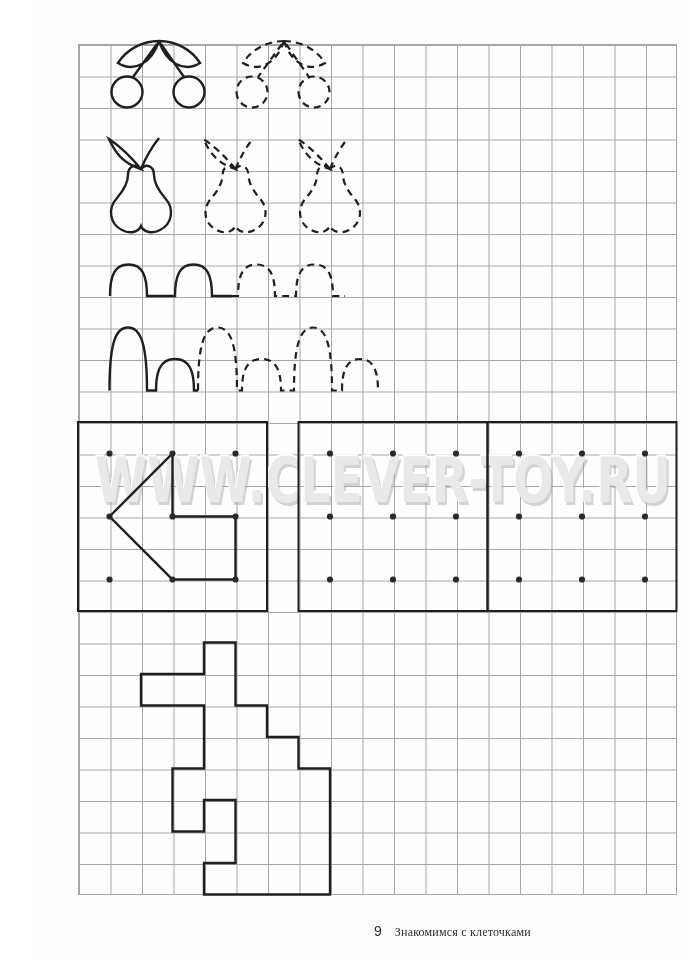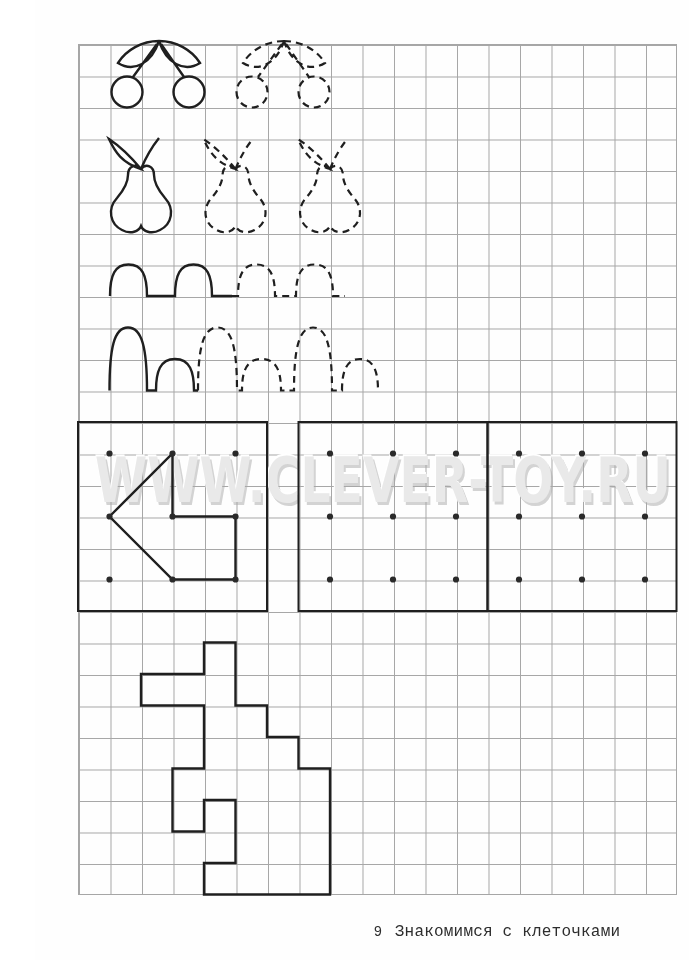--- a/index.html
+++ b/index.html
@@ -11,21 +11,21 @@
           linear-gradient(to right,#a6a6a6 1px,transparent 1px),
           linear-gradient(to bottom,#a6a6a6 1px,transparent 1px);
         background-size:31.5px 31.5px;}
   svg.art{position:absolute;left:0;top:0;}
   .wm{font-family:"DejaVu Sans",sans-serif;font-weight:bold;font-size:62px;}
   .wm-shadow{fill:#a9a9a9;opacity:.5;}
   .wm-hi{fill:#ffffff;}
   .wm-main{fill:#e9e9e9;}
   .caption{position:absolute;left:339px;top:923px;display:flex;align-items:baseline;gap:13px;color:#2d2d2d;}
   .pagenum{font-family:"Liberation Sans",sans-serif;font-size:14px;}
-  .captext{font-family:Liberation Mono, monospace;font-size:16px;letter-spacing:.2px;}
+  .captext{font-family:Liberation Serif, serif;font-size:12px;letter-spacing:.2px;}
 </style>
 </head>
 <body>
 
 <div class="page">
   <div class="grid"></div>
 
   <svg class="art" width="689" height="960" viewBox="0 0 689 960">
     <g>
       <text class="wm wm-shadow" x="62" y="505" textLength="576" lengthAdjust="spacingAndGlyphs">WWW.CLEVER-TOY.RU</text>

